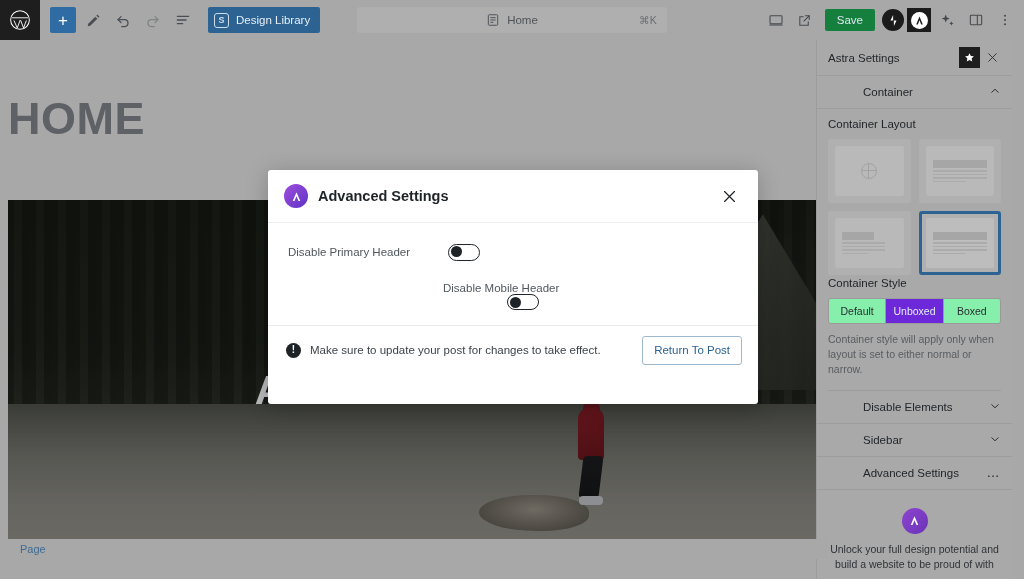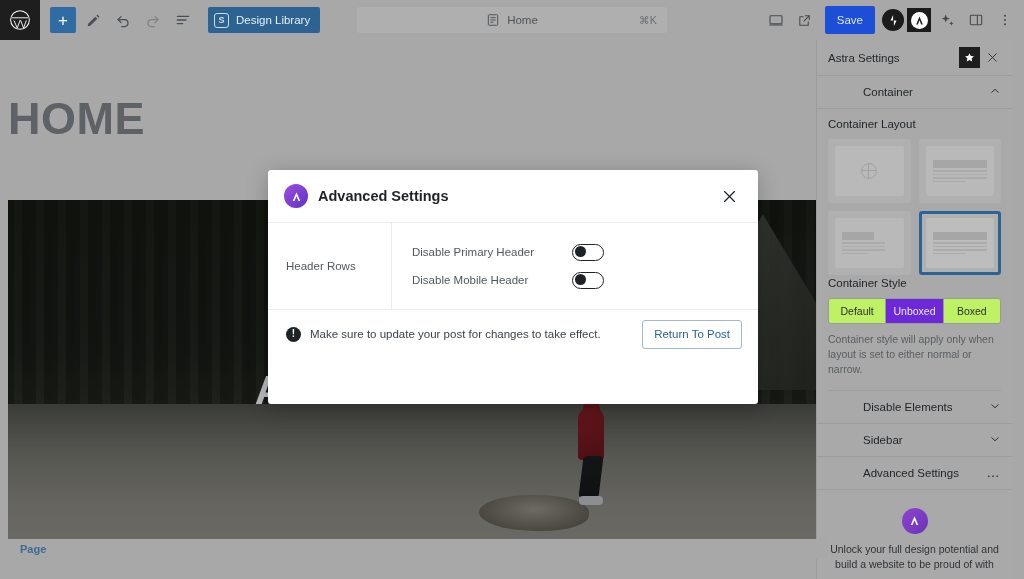--- a/index.html
+++ b/index.html
@@ -48,22 +48,22 @@
     position: absolute; left: 50%; transform: translateX(-50%);
     display: flex; align-items: center; justify-content: center;
     width: 310px; height: 26px; background: #afafaf; border-radius: 3px;
   }
   .doc-title { display:flex; align-items:center; gap:7px; font-size: 11.5px; color: #4f5459; }
   .doc-shortcut { position: absolute; right: 10px; font-size: 10.5px; color: #6a6f74; letter-spacing: .2px;}
   .tb-right {
     position: absolute; right: 6px; display: flex; align-items: center; gap: 3px;
   }
   .save-btn {
-    background: #1d4ed8; color: #dfe9f1; font-size: 11.5px;
-    height: 28px; padding: 0 12px; border-radius: 2px;
+    background: #15803d; color: #dfe9f1; font-size: 11.5px;
+    height: 22px; padding: 0 12px; border-radius: 2px;
     display: flex; align-items: center; margin: 0 4px;
   }
   .circle-icon {
     width: 22px; height: 22px; border-radius: 50%; background: #1b1b1b;
     display: flex; align-items: center; justify-content: center; color: #fff; font-size: 13px;
   }
   .square-icon {
     width: 24px; height: 24px; background: #1b1b1b;
     display: flex; align-items: center; justify-content: center;
   }
@@ -140,21 +140,21 @@
   }
   .hero-rule { width: 52px; height: 2px; background: #b8484b; margin: 17px auto 0; }
   .hero-title {
     margin-top: 18px; font-size: 41px; font-weight: 700; color: #b7b9ba; letter-spacing: -.3px;
   }
   .statusbar {
     position: absolute; left: 0; bottom: 0; width: 828px; height: 20px;
     background: #a8a8a8; display: flex; align-items: center; padding-left: 20px;
     z-index: 12;
   }
-  .statusbar .crumb { font-size: 11px; font-weight: 700; color: #3f6b93; }
+  .statusbar .crumb { font-size: 11px; font-weight: 400; color: #3f6b93; }
 
   
   .sidebar {
     position: absolute; top: 40px; right: 12px; width: 196px; height: 539px;
     background: #a9a9a9; border-left: 1px solid #9c9c9c;
     overflow: hidden;
   }
   .sb-header {
     height: 36px; display: flex; align-items: center; padding: 0 8px 0 11px;
     border-bottom: 1px solid #9d9d9d;
@@ -190,21 +190,21 @@
   .lc-left { align-items: flex-start; }
   .lc-globe { width: 16px; height: 16px; border: 1.5px solid #a2a2a2; border-radius: 50%; position: relative; }
   .lc-globe::before { content:''; position:absolute; left: 6px; top: -1.5px; width: 0; height: 16px; border-left: 1.5px solid #a2a2a2; }
   .lc-globe::after { content:''; position:absolute; left: -1.5px; top: 6px; width: 16px; height: 0; border-top: 1.5px solid #a2a2a2; }
   .seg-group {
     display: flex; border: 1px solid #9a9a9a; border-radius: 3px; overflow: hidden;
     margin-top: 9px; height: 26px;
   }
   .seg {
     flex: 1; display: flex; align-items: center; justify-content: center;
-    font-size: 10.5px; color: #2a2e32; background: #bef264;
+    font-size: 10.5px; color: #2a2e32; background: #86efac;
     border-right: 1px solid #9a9a9a;
   }
   .seg:last-child { border-right: none; }
   .seg.active { background: #6d28d9; color: #e4edf4; }
   .sb-help {
     font-size: 10.5px; color: #595d61; line-height: 1.45; margin-top: 8px; padding-bottom: 12px;
     border-bottom: 1px solid #9d9d9d;
   }
   .sb-promo {
     padding: 18px 12px 0; text-align: center;
@@ -238,21 +238,21 @@
   .modal-close { width: 26px; height: 26px; display:flex;align-items:center;justify-content:center; color:#1d2327; }
   .modal-body { }
   .mrow { display: flex; border-bottom: 1px solid #ececec; }
   .mrow-label {
     width: 124px; flex: 0 0 124px; display: flex; align-items: center;
     padding-left: 18px; font-size: 11.5px; color: #50575e;
     border-right: 1px solid #ececec;
   }
   .mrow-content { flex: 1; padding: 15px 0 15px 20px; }
   .field { display: flex; align-items: center; height: 28px; }
-  .field + .field { margin-top: 0px; }
+  .field + .field { margin-top: 16px; flex-direction: column; }
   .field-label { font-size: 11.5px; color: #50575e; width: 160px; }
   .toggle {
     width: 32px; height: 17px; border-radius: 9px; border: 1.4px solid #1d2327;
     background: #fff; position: relative;
   }
   .toggle .knob {
     position: absolute; left: 1.5px; top: 1.5px; width: 11px; height: 11px;
     border-radius: 50%; background: #1d2327;
   }
   .mrow.align-center .mrow-label { align-items: center; }
@@ -523,21 +523,20 @@
         <span class="modal-close">
           <svg width="17" height="17" viewBox="0 0 24 24" fill="none" stroke="currentColor" stroke-width="1.7" stroke-linecap="round">
               <path d="M5 5l14 14M19 5L5 19"></path>
             </svg>
         </span>
       </div>
 
       <div class="modal-body">
 
         <div class="mrow">
-          <div class="mrow-label">Header Rows</div>
           <div class="mrow-content">
             <div class="field">
               <span class="field-label">Disable Primary Header</span>
               <span class="toggle">
                 <span class="knob"></span>
               </span>
             </div>
             <div class="field">
               <span class="field-label">Disable Mobile Header</span>
               <span class="toggle">

